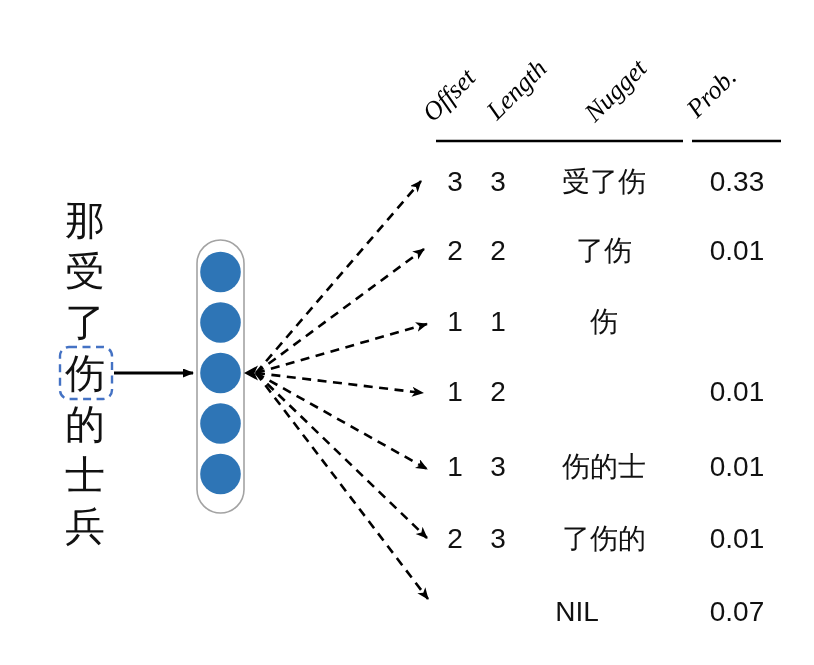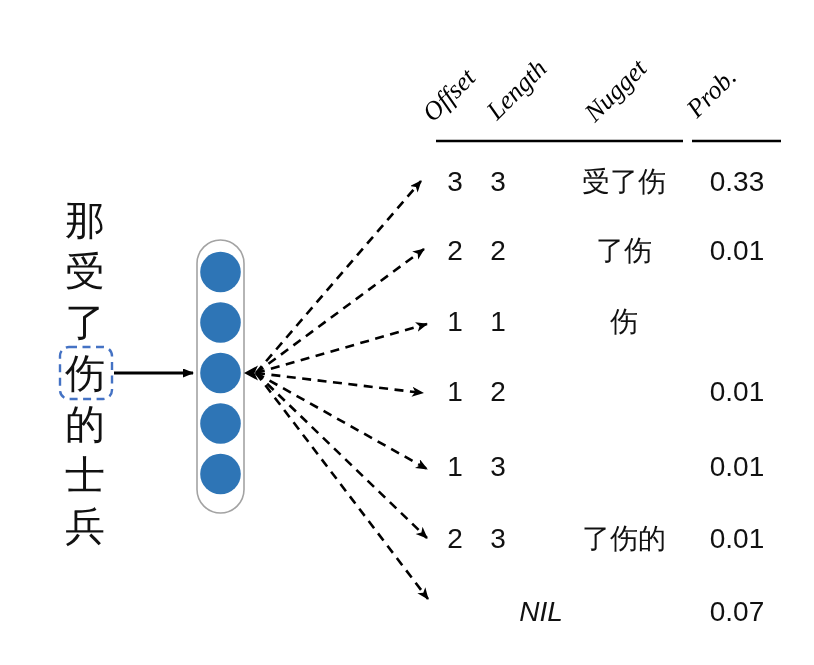--- a/index.html
+++ b/index.html
@@ -28,23 +28,23 @@
   .h-nugget{left:600px;top:98px;}
   .h-prob{left:702px;top:94px;}
   
   .trow{position:absolute;left:0;height:42px;width:814px;}
   .cell{
     position:absolute;top:0;height:42px;display:flex;align-items:center;
     justify-content:center;font-size:28px;color:#111;white-space:nowrap;
   }
   .c-offset{left:434px;width:42px;}
   .c-length{left:476px;width:44px;}
-  .c-nugget{left:540px;width:168px;}
+  .c-nugget{left:520px;width:168px;}
   .c-prob{left:694px;width:86px;}
-  .c-nugget.nil{left:486px;width:110px;font-style:italic;}
+  .c-nugget.nil{left:522px;width:110px;}
   .r0{top:161px}.r1{top:230px}.r2{top:301px}.r3{top:371px}
   .r4{top:446px}.r5{top:518px}.r6{top:591px}
 </style>
 </head>
 <body>
 
 <div class="canvas">
 
   <svg class="layer" width="814" height="665" viewBox="0 0 814 665">
     <defs>
@@ -123,20 +123,21 @@
     <div class="cell c-nugget">伤</div>
   </div>
   <div class="trow r3">
     <div class="cell c-offset">1</div>
     <div class="cell c-length">2</div>
     <div class="cell c-prob">0.01</div>
   </div>
   <div class="trow r4">
     <div class="cell c-offset">1</div>
     <div class="cell c-length">3</div>
+    <div class="cell c-nugget">伤的士</div>
     <div class="cell c-prob">0.01</div>
   </div>
   <div class="trow r5">
     <div class="cell c-offset">2</div>
     <div class="cell c-length">3</div>
     <div class="cell c-nugget">了伤的</div>
     <div class="cell c-prob">0.01</div>
   </div>
   <div class="trow r6">
     <div class="cell c-offset"></div>

